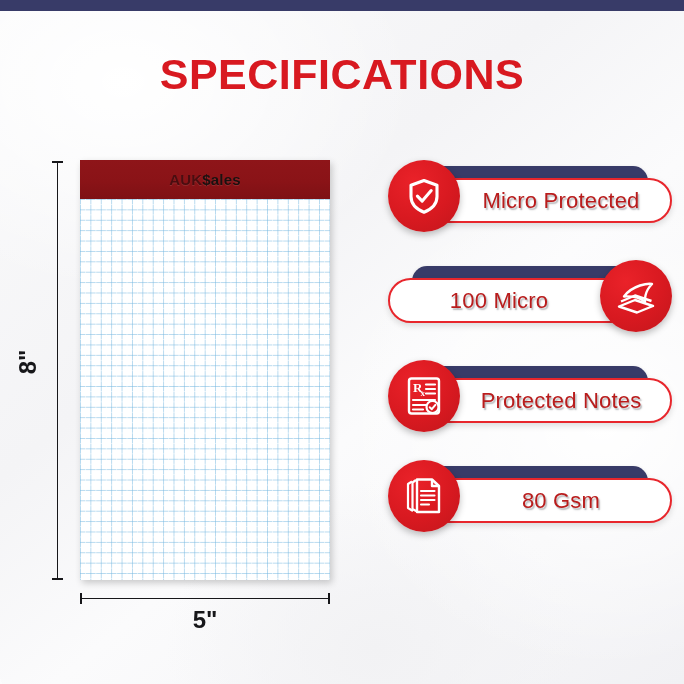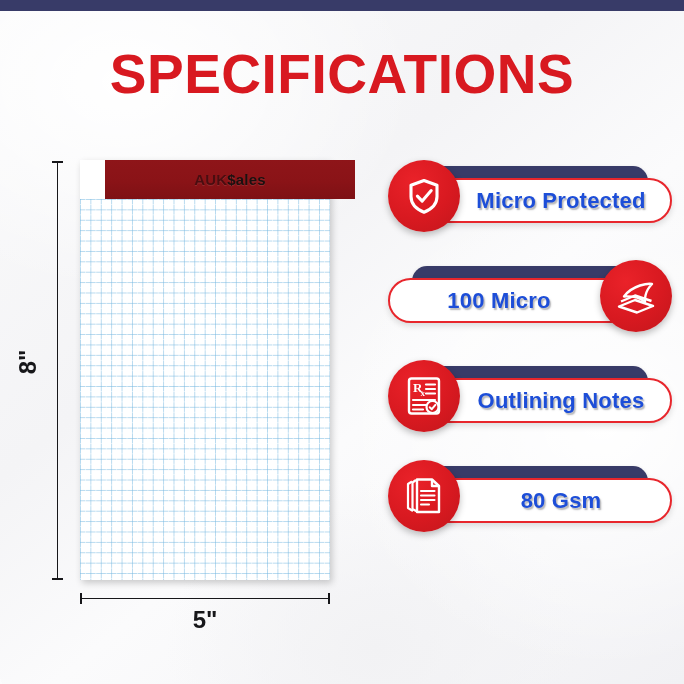--- a/index.html
+++ b/index.html
@@ -44,21 +44,21 @@
     background: #383b68;
   }
 
   
   .title {
     position: absolute;
     top: 44px;
     left: 0;
     width: 684px;
     text-align: center;
-    font-size: 55px;
+    font-size: 43px;
     line-height: 60px;
     font-weight: 700;
     letter-spacing: 0.5px;
     color: #d81920;
     white-space: nowrap;
   }
 
   
   .pad {
     position: absolute;
@@ -71,21 +71,20 @@
   }
   .pad-header {
     position: absolute;
     top: 0; left: 0;
     width: 250px;
     height: 39px;
     background: linear-gradient(180deg, #8e1519 0%, #8a1317 55%, #7e1115 100%);
     display: flex;
     align-items: center;
     justify-content: center;
-    margin-left: 25px;
   }
   .pad-logo {
     font-size: 15px;
     font-weight: 700;
     letter-spacing: 0.2px;
     color: #1a1110;
     text-shadow: 0 1px 0 rgba(255,255,255,0.10);
   }
   .pad-logo .auk { color: #4a0d10; }
   .pad-grid {
@@ -206,22 +205,22 @@
     display: flex;
     align-items: center;
     justify-content: center;
     box-shadow: 0 3px 6px rgba(0,0,0,0.13);
   }
   .feature.icon-left  .pill { left: 28px; right: 0; padding-left: 34px; }
   .feature.icon-right .pill { left: 0; right: 28px; padding-right: 34px; }
 
   .pill-label {
     font-size: 22px;
-    font-weight: 700;
-    color: #1d4ed8;
+    font-weight: 400;
+    color: #b91c1c;
     letter-spacing: 0.2px;
     white-space: nowrap;
     text-shadow: 1.5px 1.5px 1.5px rgba(120,120,125,0.55);
   }
 
   .badge {
     position: absolute;
     top: 0;
     width: 72px;
     height: 72px;
@@ -292,21 +291,21 @@
           <path d="M9 20.5 C13 15 19 11.5 25 9.5 C30 8 34 7.5 37 8
                    C34 11 31.5 15 30.5 19.5 C29.8 22.5 29.8 24.5 30 26
                    C26 22.5 18 20 9 20.5 Z" fill="none" stroke="#ffffff" stroke-width="2.4" stroke-linejoin="round"></path>
         </svg>
       </div>
     </div>
 
     <div class="feature icon-left">
       <div class="backplate"></div>
       <div class="pill">
-        <span class="pill-label">Outlining Notes</span>
+        <span class="pill-label">Protected Notes</span>
       </div>
       <div class="badge">
         <svg width="40" height="42" viewBox="0 0 40 42">
           <rect x="5" y="3.5" width="30" height="35" rx="2.5" fill="none" stroke="#ffffff" stroke-width="2.4"></rect>
           <text x="9" y="17" font-family="Liberation Serif, serif" font-size="13" font-weight="700" fill="#ffffff">R</text>
           <text x="16.5" y="21" font-family="Liberation Serif, serif" font-size="9" font-weight="700" fill="#ffffff">x</text>
           <line x1="22" y1="9.5" x2="31" y2="9.5" stroke="#ffffff" stroke-width="2.2" stroke-linecap="round"></line>
           <line x1="22" y1="14" x2="31" y2="14" stroke="#ffffff" stroke-width="2.2" stroke-linecap="round"></line>
           <line x1="22" y1="18.5" x2="31" y2="18.5" stroke="#ffffff" stroke-width="2.2" stroke-linecap="round"></line>
           <line x1="9" y1="25" x2="31" y2="25" stroke="#ffffff" stroke-width="2.2" stroke-linecap="round"></line>

